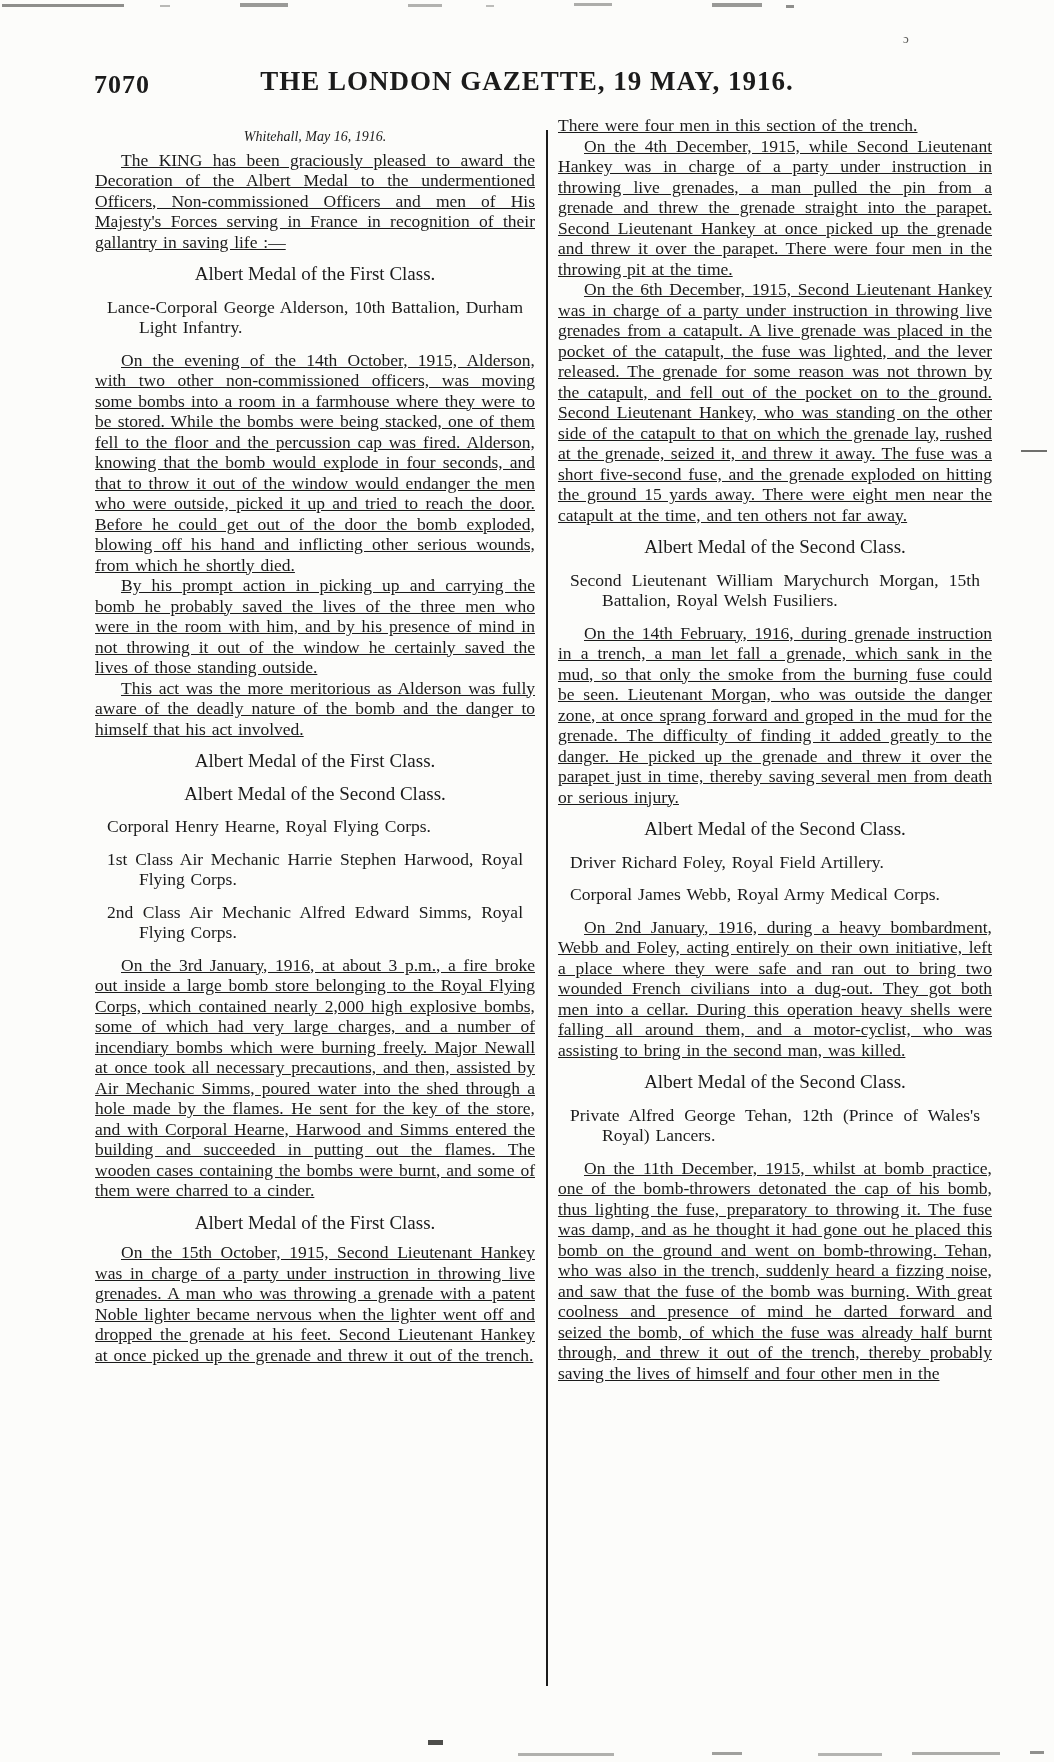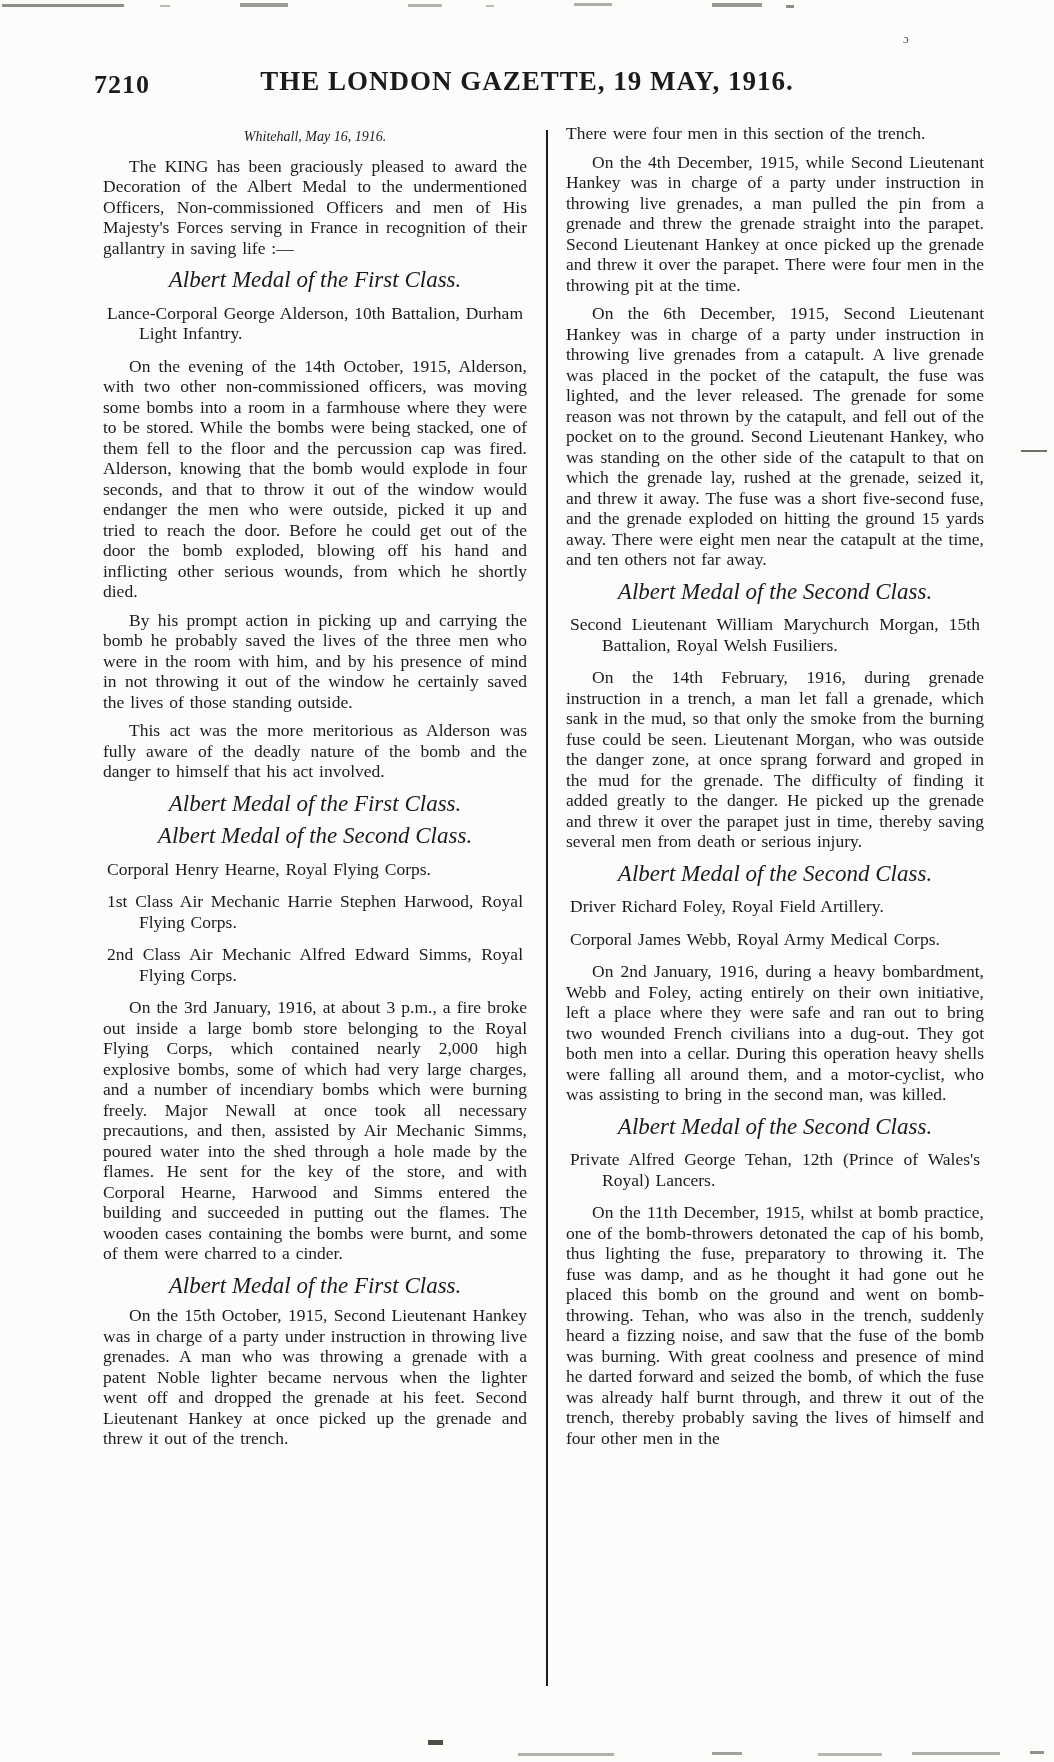--- a/index.html
+++ b/index.html
@@ -30,26 +30,27 @@
   .col-right{left:558px;width:434px;}
   .divider{
     position:absolute;left:546px;top:130px;
     width:2px;height:1556px;background:#1c1c1c;
   }
   .dateline{
     text-align:center;font-style:italic;margin:12px 0 2px 0;
     font-size:14px;
   }
   .heading{
-    text-align:center;font-style:italic;
-    margin:12px 0 9px 0;font-size:23px;
+    text-align:center;
+    margin:12px 0 9px 0;font-size:19px;
   }
   .para{
-    margin:8px;text-indent:26px;text-align:justify;
+    margin:0;text-indent:26px;text-align:justify;
     word-spacing:1.5px;
+    text-decoration:underline;
   }
   .para.flush{text-indent:0;}
   .entry{
     margin:12px;padding-left:32px;text-indent:-32px;
     text-align:justify;word-spacing:1.5px;
   }
   
   .artifact{position:absolute;background:#a6a6a3;}
   .a-t1{left:2px;top:4px;width:122px;height:3px;background:#8e8e8b;}
   .a-t2{left:160px;top:5px;width:10px;height:2px;background:#b9b9b6;}
@@ -86,21 +87,21 @@
   <div class="artifact a-t8"></div>
   <div class="artifact a-b1"></div>
   <div class="artifact a-b2"></div>
   <div class="artifact a-b3"></div>
   <div class="artifact a-b4"></div>
   <div class="artifact a-b5"></div>
   <div class="artifact a-b6"></div>
   <div class="artifact a-rdash"></div>
   <span class="mark m-topright">ɔ</span>
 
-  <div class="page-number">7210</div>
+  <div class="page-number">7070</div>
   <div class="masthead">THE LONDON GAZETTE, 19 MAY, 1916.</div>
 
   <div class="divider"></div>
 
   <div class="column col-left">
     <p class="dateline">Whitehall, May 16, 1916.</p>
     <p class="para">The KING has been graciously pleased to award the Decoration of the Albert Medal to the undermentioned Officers, Non-commissioned Officers and men of His Majesty's Forces serving in France in recognition of their gallantry in saving life :—</p>
     <p class="heading">Albert Medal of the First Class.</p>
     <p class="entry">Lance-Corporal George Alderson, 10th Battalion, Durham Light Infantry.</p>
     <p class="para">On the evening of the 14th October, 1915, Alderson, with two other non-commissioned officers, was moving some bombs into a room in a farmhouse where they were to be stored. While the bombs were being stacked, one of them fell to the floor and the percussion cap was fired. Alderson, knowing that the bomb would explode in four seconds, and that to throw it out of the window would endanger the men who were outside, picked it up and tried to reach the door. Before he could get out of the door the bomb exploded, blowing off his hand and inflicting other serious wounds, from which he shortly died.</p>

